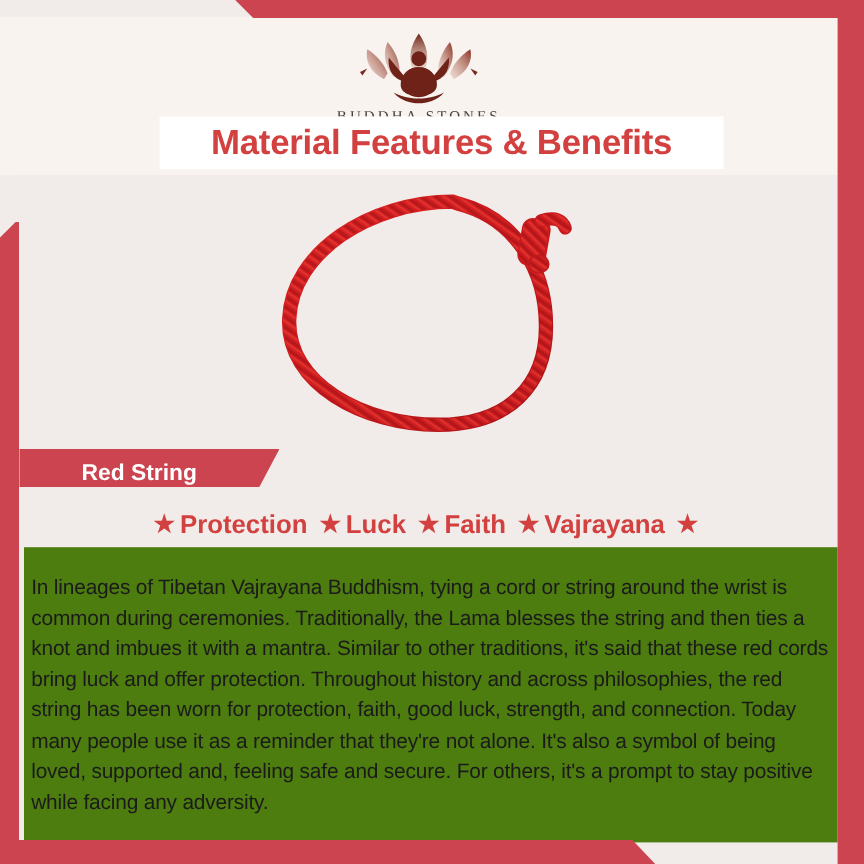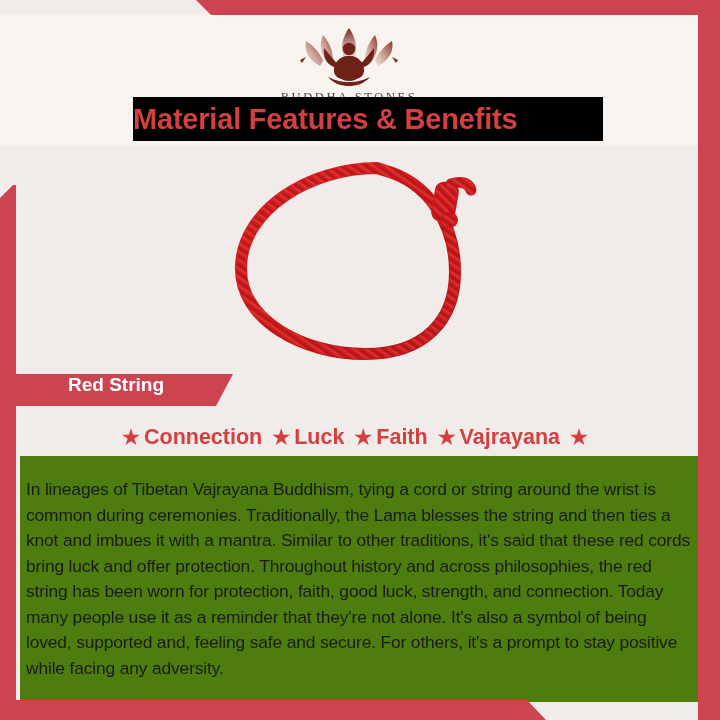--- a/index.html
+++ b/index.html
@@ -93,23 +93,24 @@
     color: #4a4440;
     text-align: center;
   }
 
   .title-banner {
     position: absolute;
     top: 97px;
     left: 133px;
     width: 470px;
     height: 44px;
-    background: #000000;
+    background: #ffffff;
     display: flex;
     align-items: center;
+    justify-content: center;
     z-index: 3;
   }
   .title-text {
     font-size: 29px;
     font-weight: bold;
     color: #d2403f;
     letter-spacing: -0.2px;
     white-space: nowrap;
   }
 
@@ -135,21 +136,21 @@
   .label-banner {
     position: absolute;
     top: 374px;
     left: 16px;
     width: 217px;
     height: 32px;
     background: #cc4450;
     clip-path: polygon(0 0, 217px 0, 200px 32px, 0 32px);
     z-index: 4;
     display: flex;
-    align-items: flex-start;
+    align-items: flex-end;
   }
   .label-text {
     margin-left: 52px;
     color: #ffffff;
     font-size: 19px;
     font-weight: bold;
     white-space: nowrap;
   }
 
   
@@ -292,21 +293,21 @@
     </svg>
   </div>
 
   <div class="label-banner">
     <span class="label-text">Red String</span>
   </div>
 
   <div class="benefits">
     <span class="benefit">
       <span class="star">★</span>
-      <span>Connection</span>
+      <span>Protection</span>
     </span>
     <span class="benefit">
       <span class="star">★</span>
       <span>Luck</span>
     </span>
     <span class="benefit">
       <span class="star">★</span>
       <span>Faith</span>
     </span>
     <span class="benefit">

